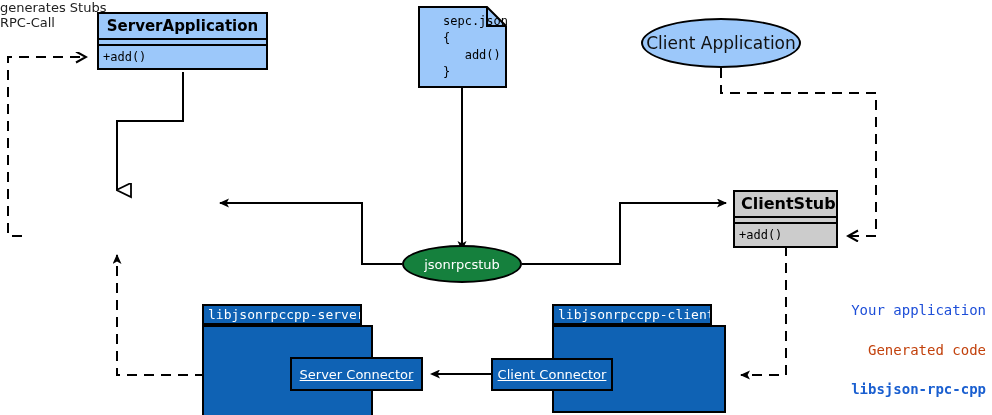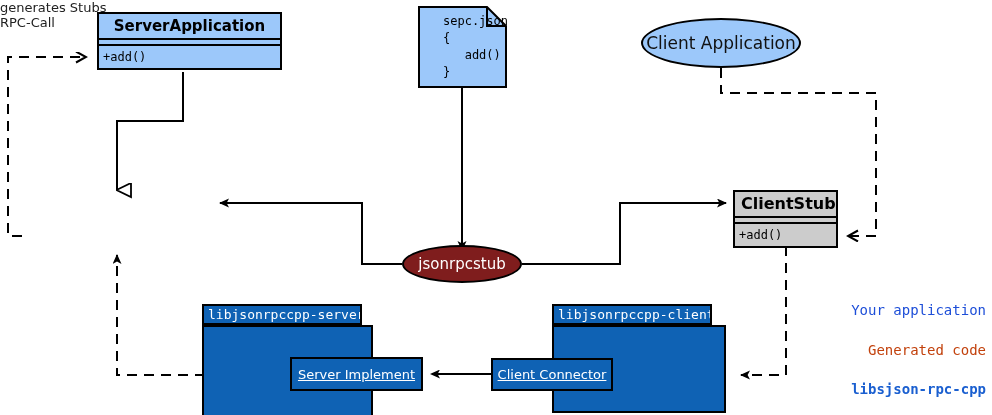--- a/index.html
+++ b/index.html
@@ -26,21 +26,21 @@
   .uml.blue{background:#9cc8fa;}
   .uml.gray{background:#cccccc;}
   .uml.gray .method.abstract{font-style:italic;font-weight:bold;}
 
   
   .ellipse{
     display:flex;align-items:center;justify-content:center;
     border:2px solid #000;border-radius:50%;text-align:center;
   }
   .ellipse.light{background:#9cc8fa;color:#111;font-size:17px;}
-  .ellipse.dark{background:#7f1d1d;color:#fff;font-size:15px;}
+  .ellipse.dark{background:#15803d;color:#fff;font-size:13px;}
 
   
   .pkg-tab{
     background:#0f62b4;border:2px solid #000;box-sizing:border-box;
     font-family:"DejaVu Sans Mono","Liberation Mono",monospace;
     font-size:13px;color:#fff;padding:1px 4px;line-height:16px;
     white-space:nowrap;overflow:hidden;
   }
   .pkg-body{background:#0f62b4;border:2px solid #000;box-sizing:border-box;}
   .connector{
@@ -93,21 +93,21 @@
       <path d="M721,68 L721,93 L876,93 L876,236 L848,236" stroke-dasharray="10,7" marker-end="url(#arrowOpen)"></path>
 
       <path d="M786,246 L786,375 L741,375" stroke-dasharray="10,7" marker-end="url(#arrowSolid)"></path>
 
       <path d="M290,375 L117,375 L117,255" stroke-dasharray="10,7" marker-end="url(#arrowSolid)"></path>
 
       <path d="M432,374 L500,374" marker-end="url(#arrowSolid)" marker-start="url(#arrowSolidBack)"></path>
     </g>
   </svg>
 
-  <div class="node uml blue" style="left:97px;top:12px;width:185px;">
+  <div class="node uml blue" style="left:97px;top:12px;width:171px;">
     <div class="title">ServerApplication</div>
     <div class="sep"></div>
     <div class="method">+add()</div>
   </div>
 
 
 
   <div class="node uml gray" style="left:733px;top:190px;width:105px;">
     <div class="title" style="font-size:16px;">ClientStub</div>
     <div class="sep"></div>
@@ -133,21 +133,21 @@
   <div class="node ellipse light" style="left:641px;top:18px;width:160px;height:50px;">
     <span>Client Application</span>
   </div>
   <div class="label" style="left:780px;top:105px;">RPC-Call</div>
 
   <div class="node pkg-tab" style="left:202px;top:304px;width:160px;height:21px;">
     <span>libjsonrpccpp-server</span>
   </div>
   <div class="node pkg-body" style="left:202px;top:325px;width:171px;height:92px;"></div>
   <div class="node connector" style="left:290px;top:357px;width:133px;height:34px;">
-    <span>Server Implement</span>
+    <span>Server Connector</span>
   </div>
 
   <div class="node pkg-tab" style="left:552px;top:304px;width:160px;height:21px;">
     <span>libjsonrpccpp-client</span>
   </div>
   <div class="node pkg-body" style="left:552px;top:325px;width:174px;height:88px;"></div>
   <div class="node connector" style="left:491px;top:358px;width:122px;height:33px;">
     <span>Client Connector</span>
   </div>
 

